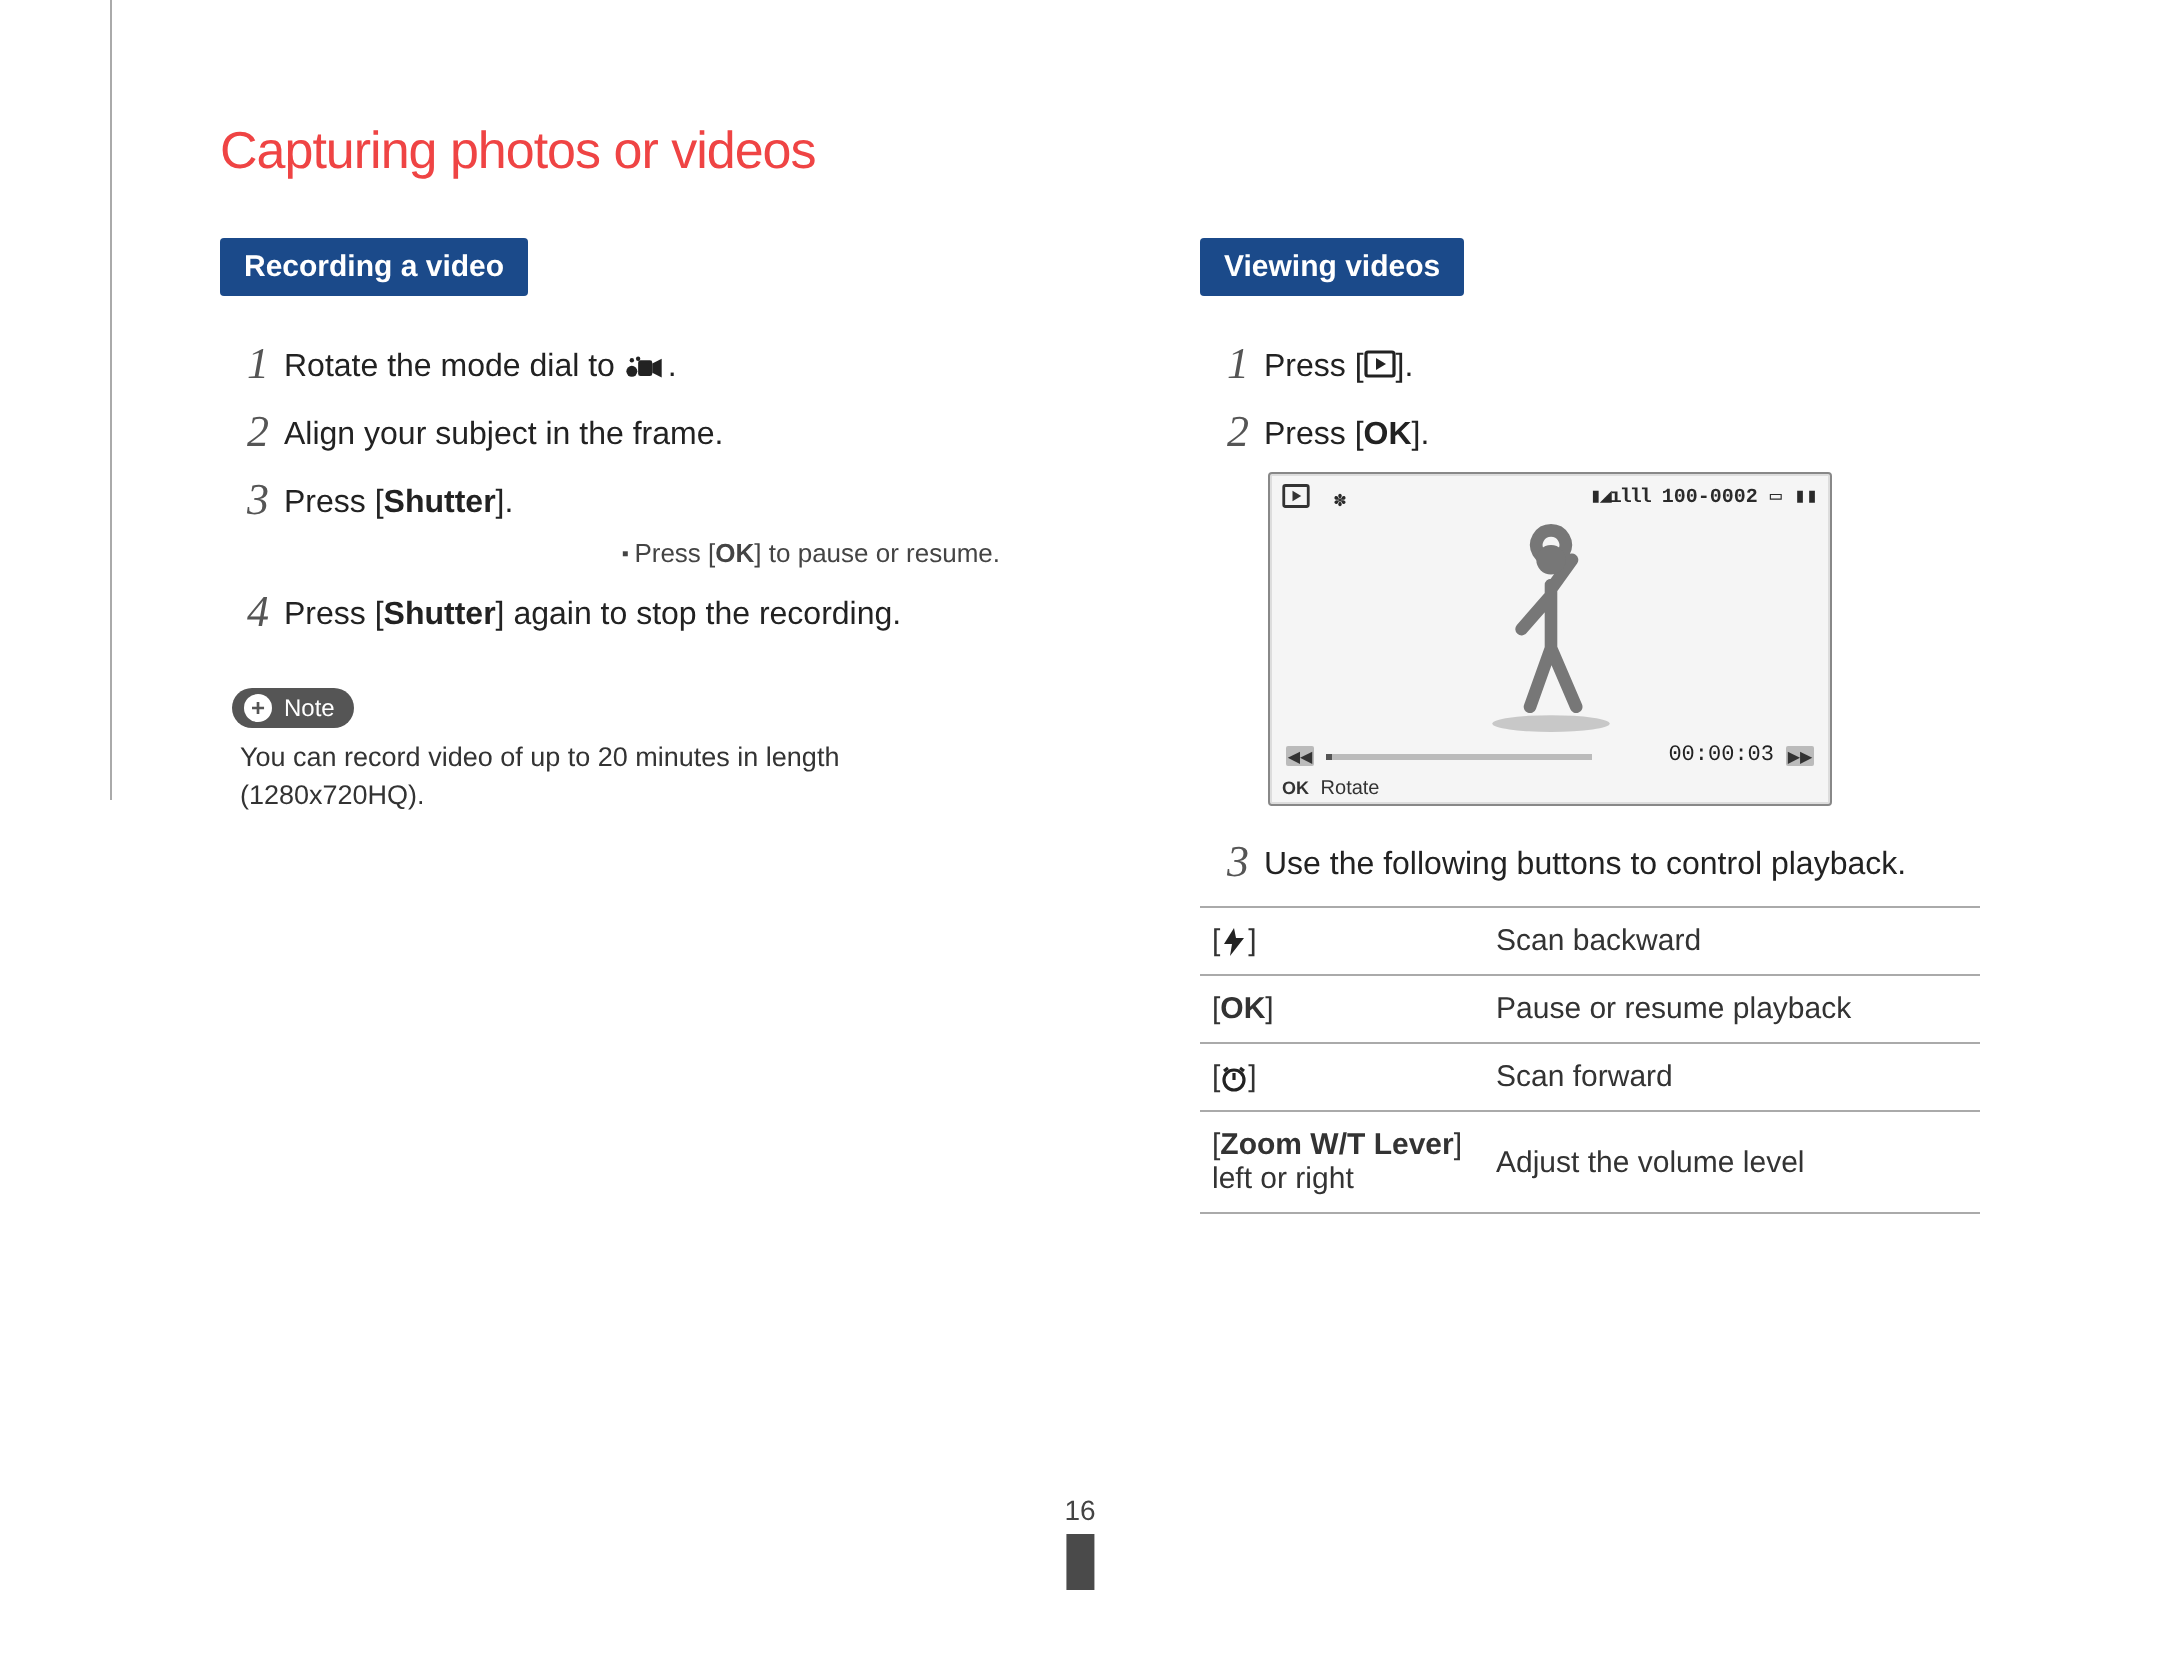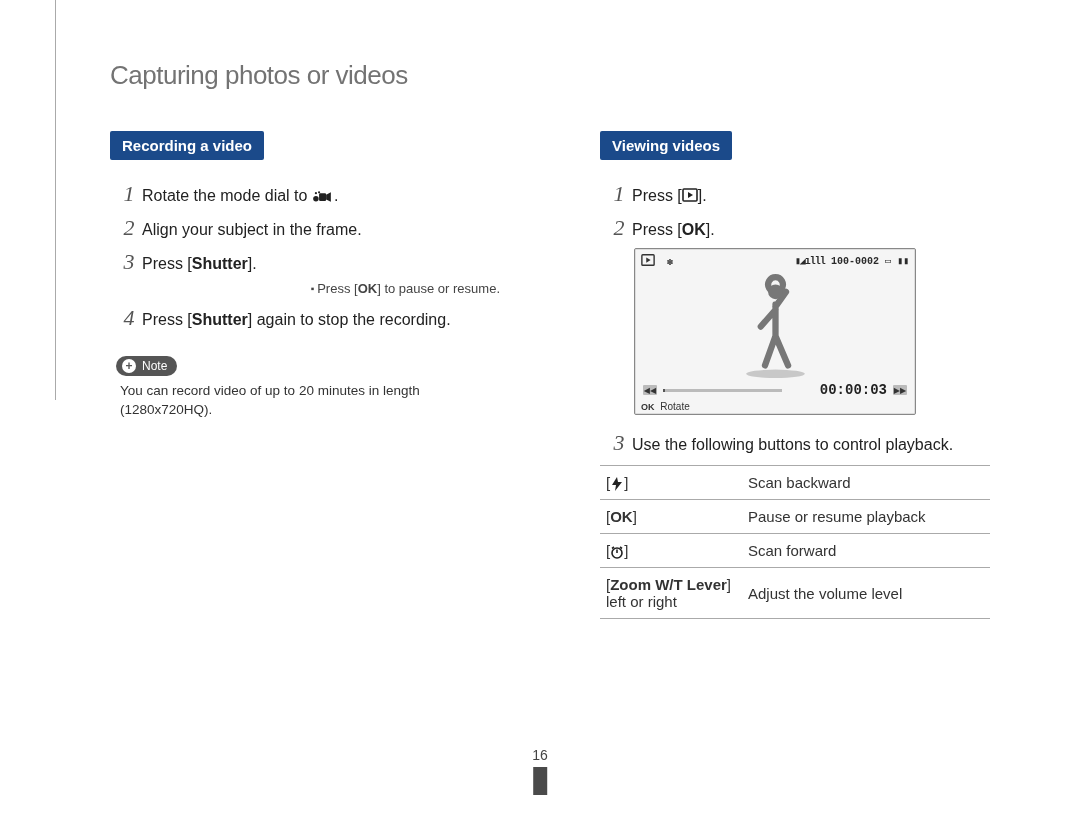--- a/index.html
+++ b/index.html
@@ -22,23 +22,23 @@
     position: absolute;
     left: 55px;
     top: 0;
     width: 1px;
     height: 400px;
     background: #aaa;
   }
   .page-title {
     font-family: "Arial Narrow", Arial, sans-serif;
     font-size: 26px;
-    color: #737373;
+    color: #ef4444;
     letter-spacing: -0.5px;
-    margin-bottom: 40px;
+    margin-bottom: 28px;
     font-weight: 500;
   }
   .columns {
     display: flex;
     gap: 100px;
   }
   .col {
     flex: 1;
     min-width: 0;
   }
@@ -176,22 +176,22 @@
   }
   .progress::after {
     content: "";
     position: absolute;
     left: 0; top: 0; height: 100%;
     width: 2%;
     background: #555;
   }
   .timecode {
     font-family: "Courier New", monospace;
-    font-size: 14px;
-    font-weight: bold;
+    font-size: 11px;
+    font-weight: normal;
     padding-left: 32px;
   }
   .screen-pause {
     position: absolute;
     left: 6px; bottom: 2px;
     font-size: 10px;
     font-family: Arial, sans-serif;
     color: #333;
   }
   .screen-pause .ok { font-size: 9px; margin-right: 3px; }

